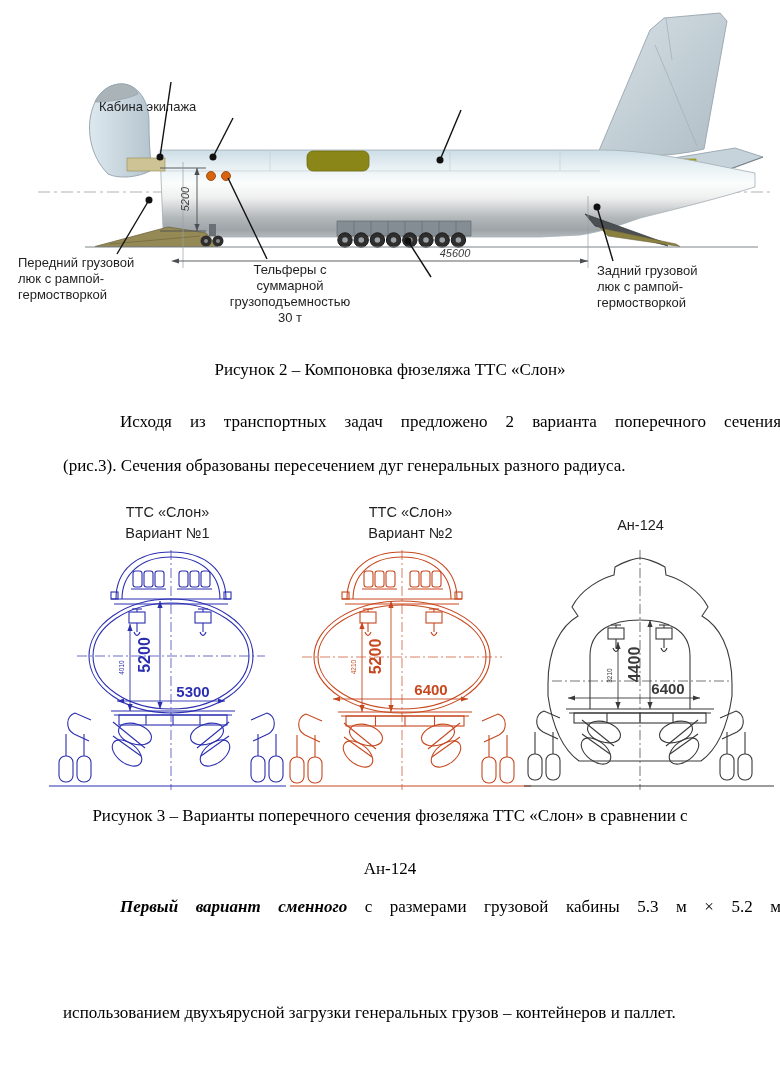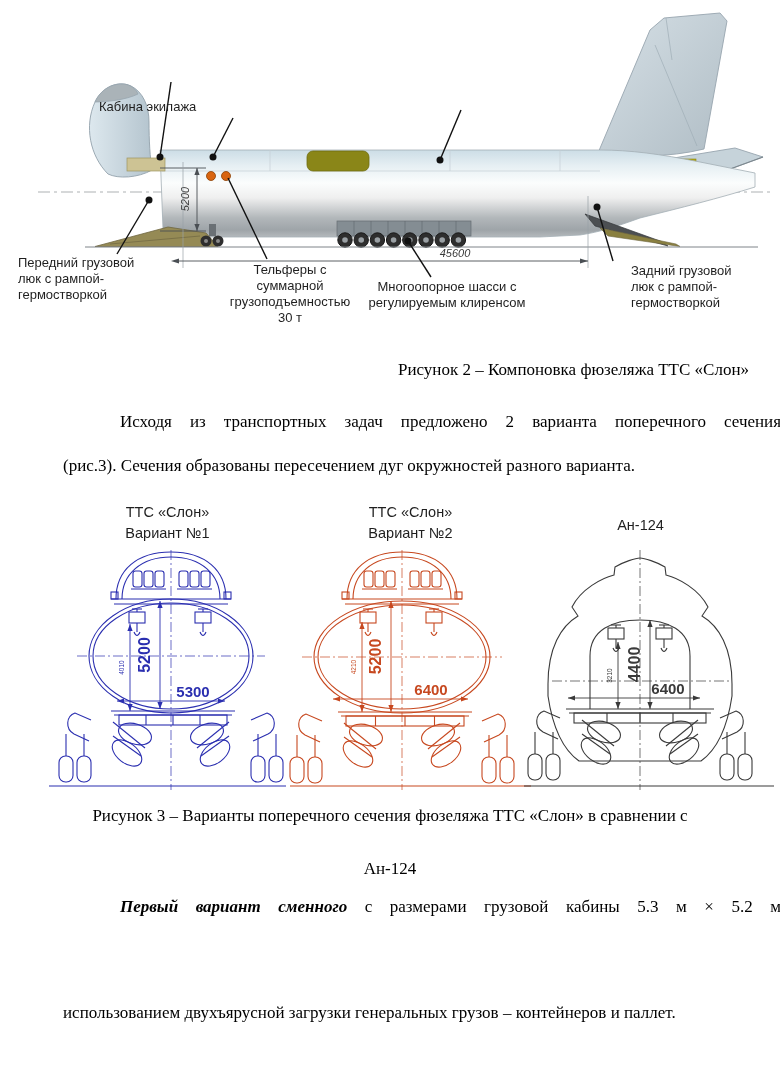--- a/index.html
+++ b/index.html
@@ -173,31 +173,29 @@
     </svg>
 
     <div class="flabel" style="left:99px;top:63px;width:160px;margin-top:36px;">Кабина экипажа</div>
     <div class="flabel" style="left:18px;top:255px;width:160px;">Передний грузовой
 люк с рампой-
 гермостворкой</div>
     <div class="flabel center" style="left:220px;top:262px;width:140px;">Тельферы с
 суммарной
 грузоподъемностью
 30 т</div>
-    <div class="flabel center" style="left:358px;top:279px;width:178px;">Многоопорное шасси с
-регулируемым клиренсом</div>
-    <div class="flabel" style="left:597px;top:263px;width:140px;margin-left:34px;">Задний грузовой
+    <div class="flabel" style="left:597px;top:263px;width:140px;">Задний грузовой
 люк с рампой-
 гермостворкой</div>
   </div>
 
-  <div class="caption" style="top:360px;text-align:right;">Рисунок 2 – Компоновка фюзеляжа ТТС «Слон»</div>
+  <div class="caption" style="top:360px;">Рисунок 2 – Компоновка фюзеляжа ТТС «Слон»</div>
 
   <div class="bline just indent" style="top:412px;">Исходя из транспортных задач предложено 2 варианта поперечного сечения</div>
-  <div class="bline" style="top:456px;">(рис.3). Сечения образованы пересечением дуг окружностей разного варианта.</div>
+  <div class="bline" style="top:456px;">(рис.3). Сечения образованы пересечением дуг генеральных разного радиуса.</div>
 
   <div class="abs" style="top:500px;left:0;width:780px;height:302px;">
     <div class="abs" style="left:45px;top:0;width:245px;height:300px;">
       <div class="sec-title" style="left:0;top:2px;width:245px;">ТТС «Слон»
 Вариант №1</div>
     <svg viewBox="0 0 245 252" width="245" height="252" class="sec-svg">
           <g stroke="#2b2fb0" fill="none" stroke-width="1.1">
             <line x1="126" y1="6" x2="126" y2="246" stroke-dasharray="10 3 2 3" stroke-width="0.7"></line>
             <line x1="32" y1="112" x2="220" y2="112" stroke-dasharray="10 3 2 3" stroke-width="0.7"></line>
             <path d="M71,55 C71,26 92,8 126,8 C160,8 181,26 181,55"></path>

